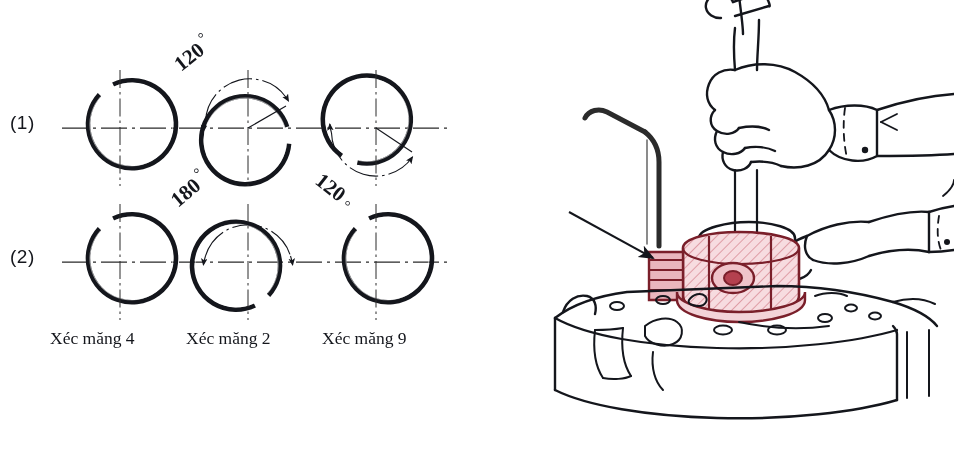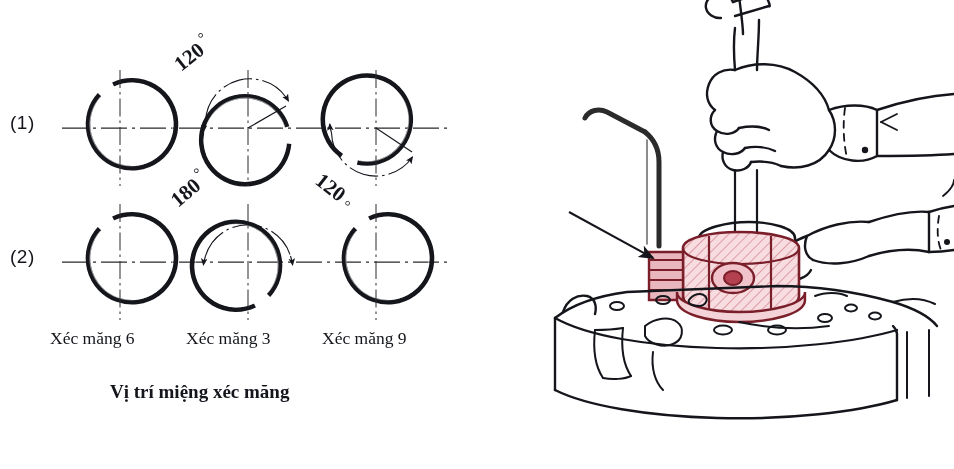--- a/index.html
+++ b/index.html
@@ -144,25 +144,24 @@
         </g>
 
         <g>
           <path d="M376,262 m0,-44 a44,44 0 1,1 -15.05,7.84" transform="rotate(-9 376 262)" stroke="#14161c" stroke-width="4.6" fill="none" stroke-linecap="butt"></path>
           <path d="M376,262 m0,-41.4 a41.4,41.4 0 1,1 -14.2,7.4" transform="rotate(-9 376 262)" stroke="#ffffff" stroke-width="0.9" fill="none" opacity=".55"></path>
           <path d="M376,204 L376,320" stroke="#2a2a2a" stroke-width="1" fill="none" stroke-dasharray="18 4 2.5 4"></path>
         </g>
       </g>
     </svg>
 
-    <div class="ring-caption" id="ring-caption-0">Xéc măng 6</div>
-    <div class="ring-caption" id="ring-caption-1">Xéc măng 3</div>
+    <div class="ring-caption" id="ring-caption-0">Xéc măng 4</div>
+    <div class="ring-caption" id="ring-caption-1">Xéc măng 2</div>
     <div class="ring-caption" id="ring-caption-2">Xéc măng 9</div>
 
-    <div class="panel-caption" id="caption-left">Vị trí miệng xéc măng</div>
   </div>
 
   <div class="panel" id="panel-right">
 
     <svg width="477" height="469" viewBox="0 0 477 469">
       <defs>
         <pattern id="hatchRed" width="7" height="7" patternUnits="userSpaceOnUse" patternTransform="rotate(45)">
           <rect width="7" height="7" fill="#f7dce0"></rect>
           <line x1="0" y1="0" x2="0" y2="7" stroke="#d98d97" stroke-width="1.6"></line>
         </pattern>

